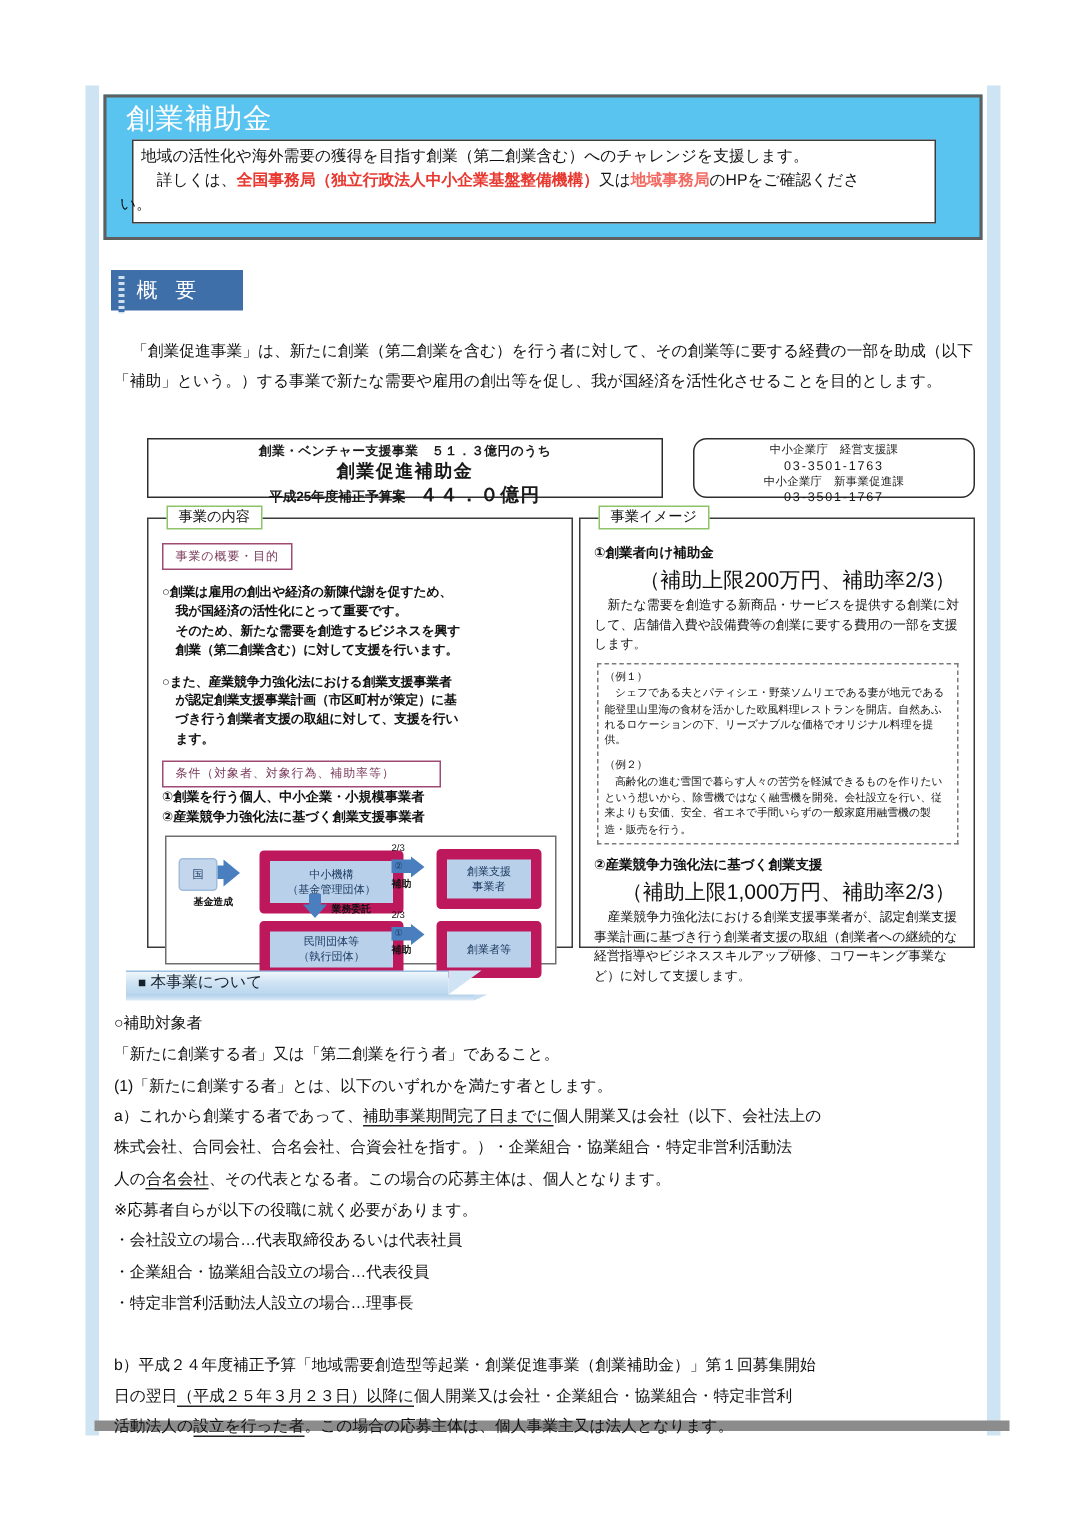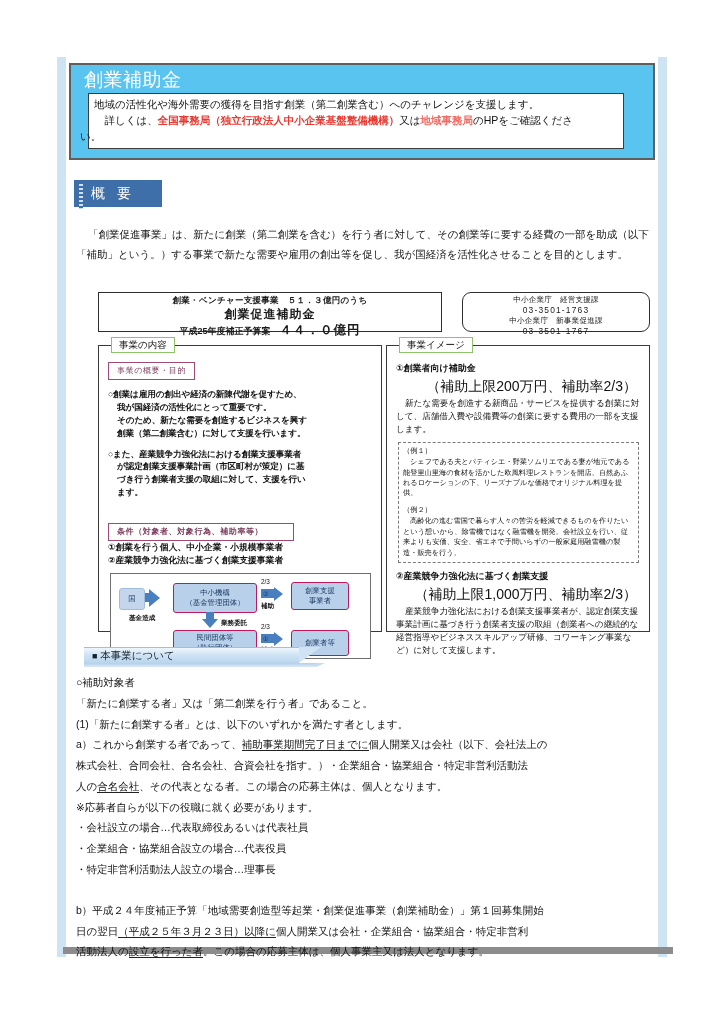--- a/index.html
+++ b/index.html
@@ -245,21 +245,21 @@
     line-height: 1.25;
   }
   .fnode.pale {
     background: #c3d6ec;
     color: #1f3f66;
     border: 1px solid #9fbcdd;
   }
   .fnode.mid {
     background: #b9d0ea;
     color: #17365d;
-    border: 1px solid #be185d;
+    border: 7px solid #be185d;
   }
   .farrow-r {
     position: absolute;
     width: 0; height: 0;
     border-top: 9px solid transparent;
     border-bottom: 9px solid transparent;
     border-left: 11px solid #4a7fbf;
   }
   .farrow-r.small {
     border-top-width: 7px; border-bottom-width: 7px; border-left-width: 9px;
@@ -430,21 +430,21 @@
       <p class="sub">創業（第二創業含む）に対して支援を行います。</p>
     </div>
 
     <div class="bullet-block">
       <p>○また、産業競争力強化法における創業支援事業者</p>
       <p class="sub">が認定創業支援事業計画（市区町村が策定）に基</p>
       <p class="sub">づき行う創業者支援の取組に対して、支援を行い</p>
       <p class="sub">ます。</p>
     </div>
 
-    <div style="margin-top:24px;font-weight:bold;">
+    <div style="margin-top:8px;">
       <span class="pink-tag tag-wide">条件（対象者、対象行為、補助率等）</span>
     </div>
 
     <p class="cond-item">①創業を行う個人、中小企業・小規模事業者</p>
     <p class="cond-item">②産業競争力強化法に基づく創業支援事業者</p>
 
     
     <div class="flow">
       <div class="fnode pale" style="left:8px;  top:14px; width:24px; height:20px;">国</div>
       <div class="farrow-r" style="left:38px; top:15px;"></div>

